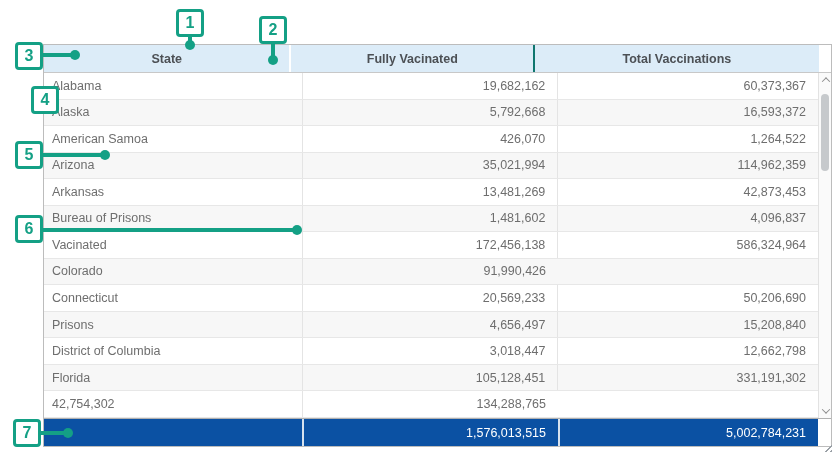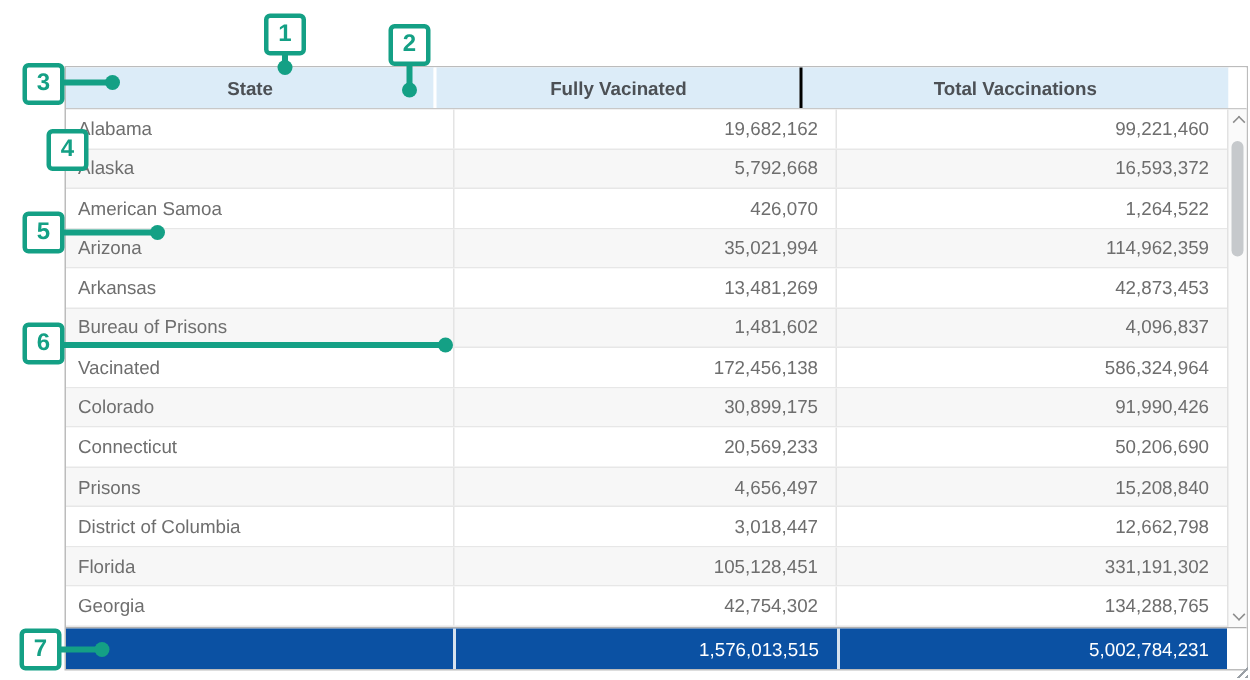--- a/index.html
+++ b/index.html
@@ -16,21 +16,21 @@
   .page{position:relative;width:833px;height:453px;background:#fff;overflow:hidden;}
 
   
   .table{position:absolute;left:43px;top:44px;width:789px;height:403px;
          border:1px solid var(--outer-border);background:#fff;display:flex;flex-direction:column;}
   .thead{display:flex;height:28px;background:#fff;border-bottom:1px solid #c8c8c8;flex:none;}
   .hcell{background:var(--header-bg);color:var(--header-text);font-size:12.5px;font-weight:bold;
          display:flex;align-items:center;justify-content:center;height:100%;}
   .hcell.h1{width:258px;}
   .hcell.h2{width:256px;border-left:2px solid #fff;}
-  .hcell.h3{width:300px;border-left:2px solid #000000;}
+  .hcell.h3{width:300px;border-left:2px solid #0f766e;}
   .hspacer{width:13px;background:#fff;}
 
   .tbody{position:relative;flex:1;display:flex;flex-direction:column;}
   .rows{position:absolute;left:0;top:0;right:13px;bottom:0;display:flex;flex-direction:column;}
   .trow{flex:1;display:flex;align-items:stretch;background:#fff;border-bottom:1px solid var(--row-border);
         color:var(--body-text);font-size:12.5px;}
   .trow.alt{background:#f7f7f7;}
   .cell{display:flex;align-items:center;height:100%;}
   .cell:nth-child(1){width:258px;padding-left:8px;}
   .cell:nth-child(2){width:256px;justify-content:flex-end;padding-right:12px;border-left:1px solid #e4e4e4;}
@@ -78,21 +78,21 @@
       <div class="hcell h2">Fully Vacinated</div>
       <div class="hcell h3">Total Vaccinations</div>
       <div class="hspacer"></div>
     </div>
 
     <div class="tbody">
       <div class="rows">
           <div class="trow">
     <div class="cell">Alabama</div>
     <div class="cell">19,682,162</div>
-    <div class="cell">99,221,460</div>
+    <div class="cell">60,373,367</div>
   </div>
           <div class="trow alt">
     <div class="cell">Alaska</div>
     <div class="cell">5,792,668</div>
     <div class="cell">16,593,372</div>
   </div>
           <div class="trow">
     <div class="cell">American Samoa</div>
     <div class="cell">426,070</div>
     <div class="cell">1,264,522</div>
@@ -112,21 +112,20 @@
     <div class="cell">1,481,602</div>
     <div class="cell">4,096,837</div>
   </div>
           <div class="trow">
     <div class="cell">Vacinated</div>
     <div class="cell">172,456,138</div>
     <div class="cell">586,324,964</div>
   </div>
           <div class="trow alt">
     <div class="cell">Colorado</div>
-    <div class="cell">30,899,175</div>
     <div class="cell">91,990,426</div>
   </div>
           <div class="trow">
     <div class="cell">Connecticut</div>
     <div class="cell">20,569,233</div>
     <div class="cell">50,206,690</div>
   </div>
           <div class="trow alt">
     <div class="cell">Prisons</div>
     <div class="cell">4,656,497</div>
@@ -136,21 +135,20 @@
     <div class="cell">District of Columbia</div>
     <div class="cell">3,018,447</div>
     <div class="cell">12,662,798</div>
   </div>
           <div class="trow alt">
     <div class="cell">Florida</div>
     <div class="cell">105,128,451</div>
     <div class="cell">331,191,302</div>
   </div>
           <div class="trow">
-    <div class="cell">Georgia</div>
     <div class="cell">42,754,302</div>
     <div class="cell">134,288,765</div>
   </div>
         </div>
 
       <div class="scrollbar">
         <div class="scroll-btn up">
           <div class="chev up"></div>
         </div>
         <div class="scroll-thumb"></div>

